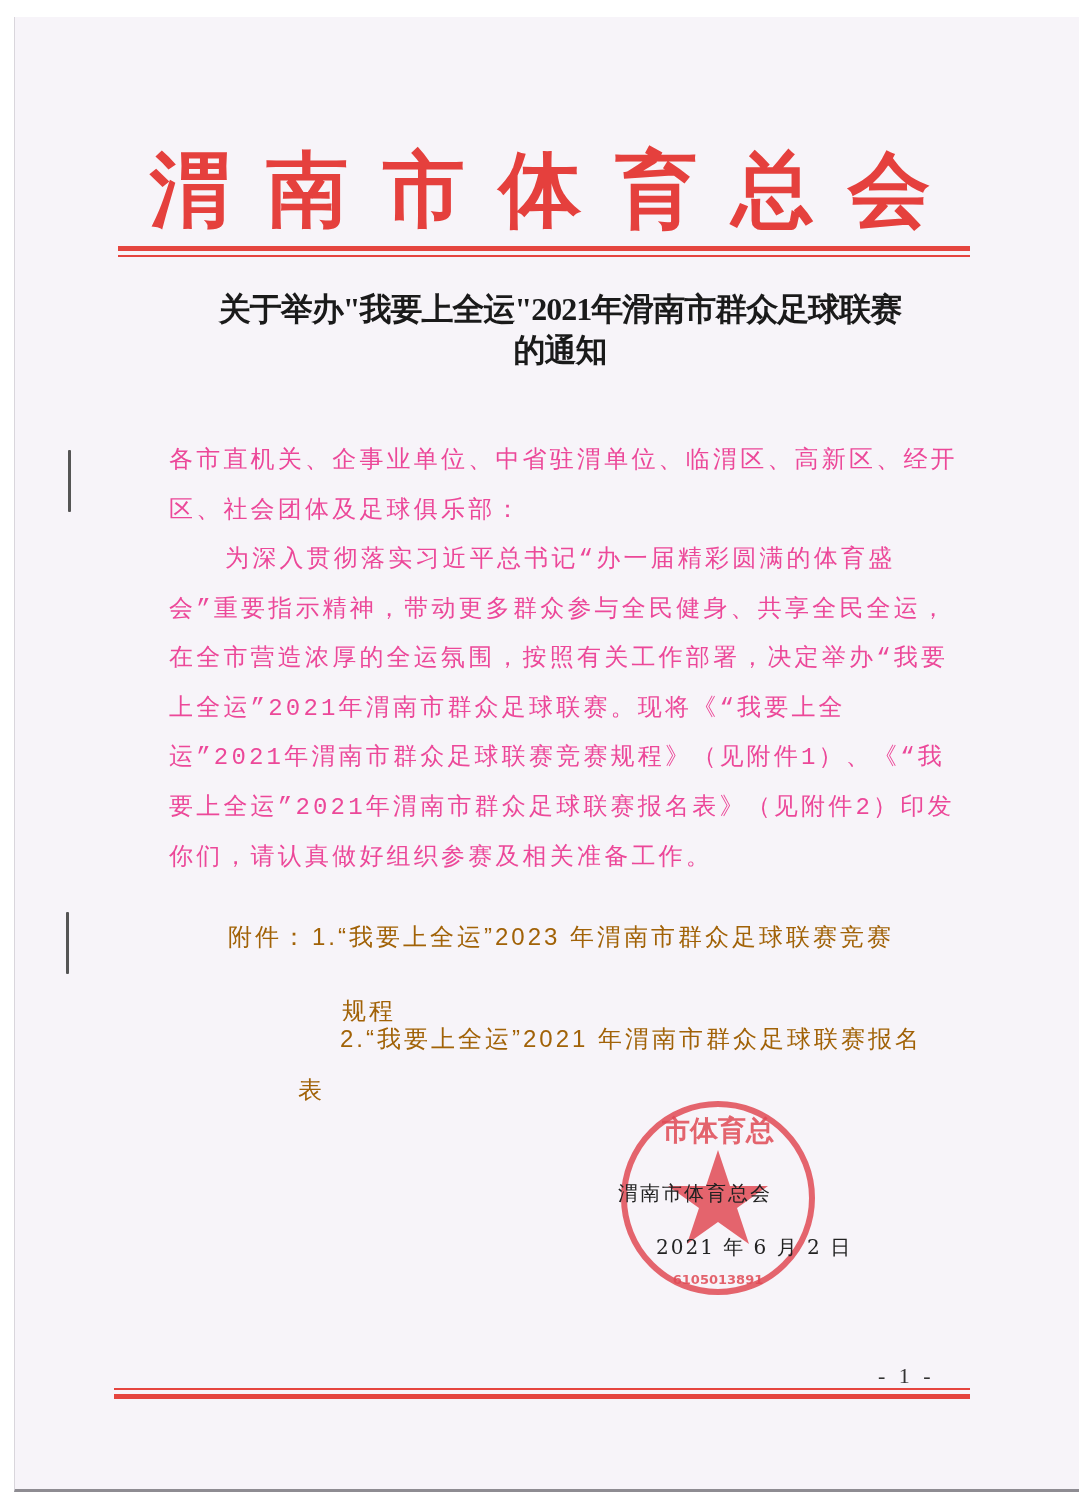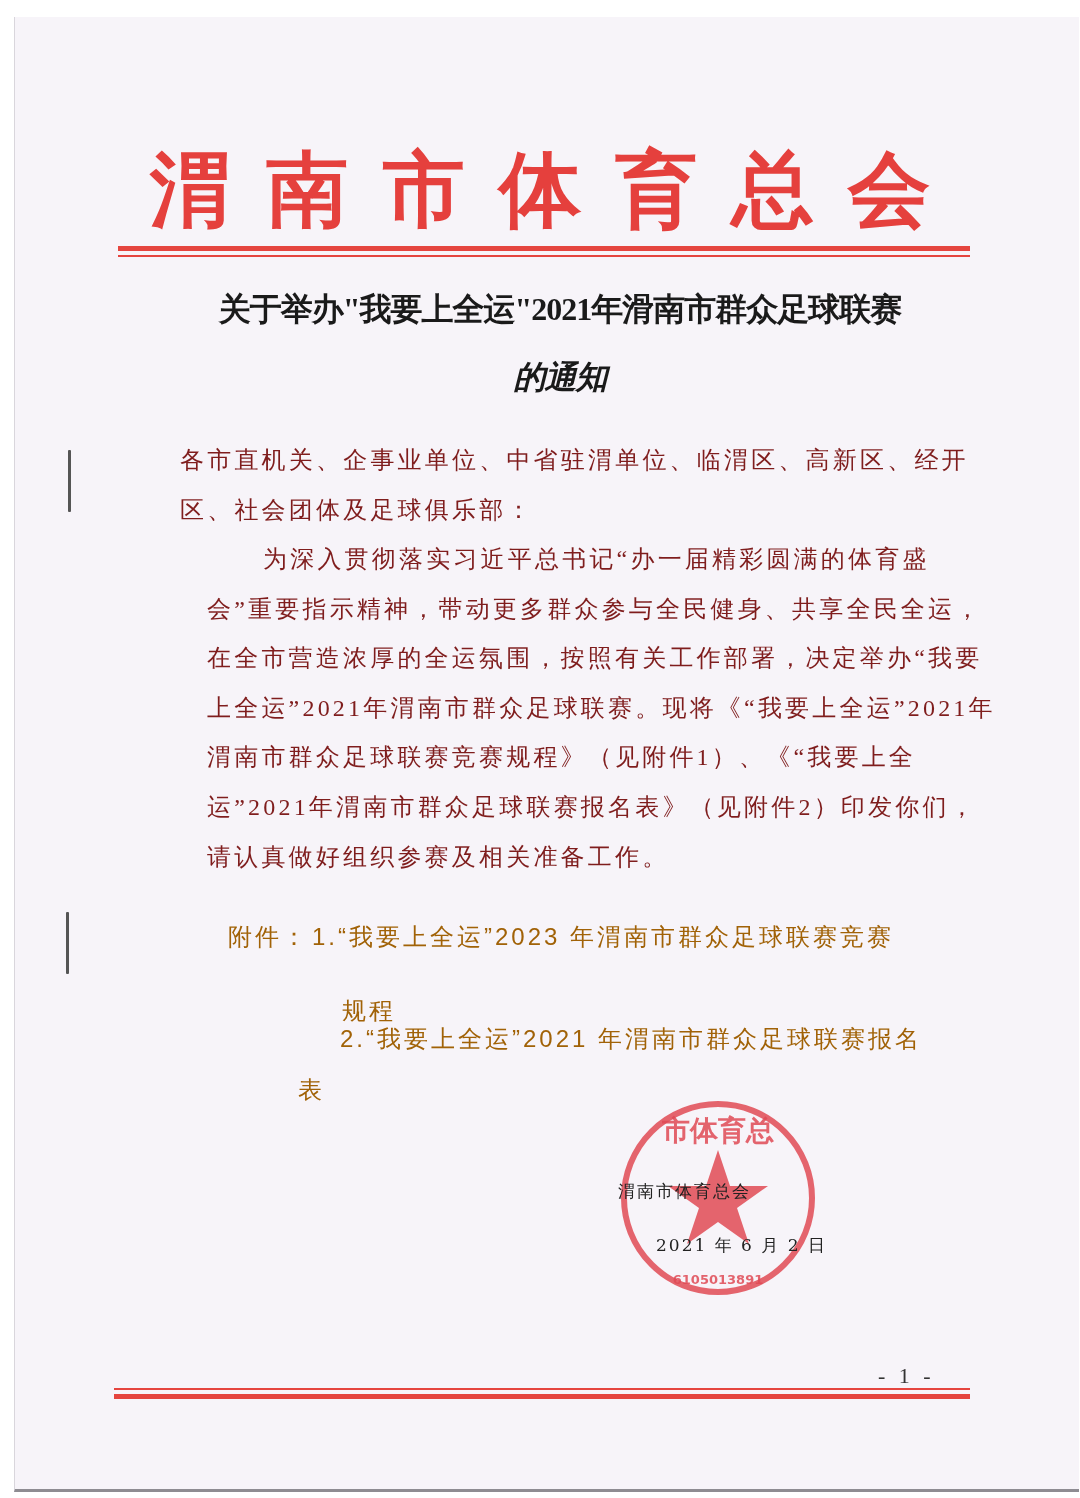--- a/index.html
+++ b/index.html
@@ -21,32 +21,32 @@
     font-family: "DejaVu Serif", serif; line-height: 1;
   }
   .red-rule-thick { position: absolute; left: 118px; width: 852px; height: 5px; background: #e5453f; }
   .red-rule-thin { position: absolute; left: 118px; width: 852px; height: 2px; background: #e5453f; }
   .doc-title {
     position: absolute; left: 140px; width: 840px; text-align: center;
     color: #1a1a1a; font-weight: bold; font-size: 32px; line-height: 50px;
     font-family: "Liberation Serif", serif; letter-spacing: -1px;
   }
   .para {
-    position: absolute; left: 180px; width: 790px;
-    font-size: 24px; line-height: 49.6px; color: #7f1d1d;
+    position: absolute; left: 169px; width: 790px;
+    font-size: 24px; line-height: 49.6px; color: #ec4899;
     letter-spacing: 3.2px;
-    font-family: Liberation Serif, serif;
+    font-family: Liberation Mono, monospace;
   }
   .indent { text-indent: 56px; }
   .attach { position: absolute; font-size: 24px; line-height: 50px; color: #a16207; letter-spacing: 3px; font-family: Liberation Sans, sans-serif; }
   .binder { position: absolute; width: 3px; background: #555; border-radius: 1px; }
   .seal {
     position: absolute; left: 618px; top: 1098px; width: 200px; height: 200px;
   }
-  .sig { position: absolute; font-size: 17px; color: #222; letter-spacing: 2px; font-family: "DejaVu Serif", serif; }
+  .sig { position: absolute; font-size: 20px; color: #222; letter-spacing: 2px; font-family: "DejaVu Serif", serif; }
   .page-num { position: absolute; left: 878px; top: 1363px; font-size: 22px; color: #333; letter-spacing: 4px; font-family: "Liberation Serif", serif; }
 </style>
 </head>
 <body>
 
 <div class="page"></div>
 
 <div class="binder" style="left:68px; top:450px; height:62px;"></div>
 <div class="binder" style="left:66px; top:912px; height:62px;"></div>
 
@@ -56,24 +56,24 @@
   <span>市</span>
   <span>体</span>
   <span>育</span>
   <span>总</span>
   <span>会</span>
 </div>
 <div class="red-rule-thick" style="top:246px;"></div>
 <div class="red-rule-thin" style="top:255px;"></div>
 
 <div class="doc-title" style="top:284px;">关于举办"我要上全运"2021年滑南市群众足球联赛</div>
-<div class="doc-title" style="top:352px;font-style:italic;">的通知</div>
+<div class="doc-title" style="top:325px;">的通知</div>
 
 <div class="para" style="top:436px;">各市直机关、企事业单位、中省驻渭单位、临渭区、高新区、经开区、社会团体及足球俱乐部：</div>
-<div class="para indent" style="top:535px;margin-left:27px;">为深入贯彻落实习近平总书记“办一届精彩圆满的体育盛会”重要指示精神，带动更多群众参与全民健身、共享全民全运，在全市营造浓厚的全运氛围，按照有关工作部署，决定举办“我要上全运”2021年渭南市群众足球联赛。现将《“我要上全运”2021年渭南市群众足球联赛竞赛规程》（见附件1）、《“我要上全运”2021年渭南市群众足球联赛报名表》（见附件2）印发你们，请认真做好组织参赛及相关准备工作。</div>
+<div class="para indent" style="top:535px;">为深入贯彻落实习近平总书记“办一届精彩圆满的体育盛会”重要指示精神，带动更多群众参与全民健身、共享全民全运，在全市营造浓厚的全运氛围，按照有关工作部署，决定举办“我要上全运”2021年渭南市群众足球联赛。现将《“我要上全运”2021年渭南市群众足球联赛竞赛规程》（见附件1）、《“我要上全运”2021年渭南市群众足球联赛报名表》（见附件2）印发你们，请认真做好组织参赛及相关准备工作。</div>
 
 <div class="attach" style="left:228px; top:912px;">附件：</div>
 <div class="attach" style="left:312px; top:912px;">1.“我要上全运”2023 年渭南市群众足球联赛竞赛</div>
 <div class="attach" style="left:342px; top:986px;">规程</div>
 <div class="attach" style="left:340px; top:1014px;">2.“我要上全运”2021 年渭南市群众足球联赛报名</div>
 <div class="attach" style="left:298px; top:1065px;">表</div>
 
 <svg class="seal" viewBox="0 0 200 200">
   <circle cx="100" cy="100" r="94" fill="none" stroke="#e04a55" stroke-width="6" opacity="0.85"></circle>
   <polygon points="100,52 112,88 150,88 119,110 131,146 100,124 69,146 81,110 50,88 88,88" fill="#e04a55" opacity="0.85"></polygon>

